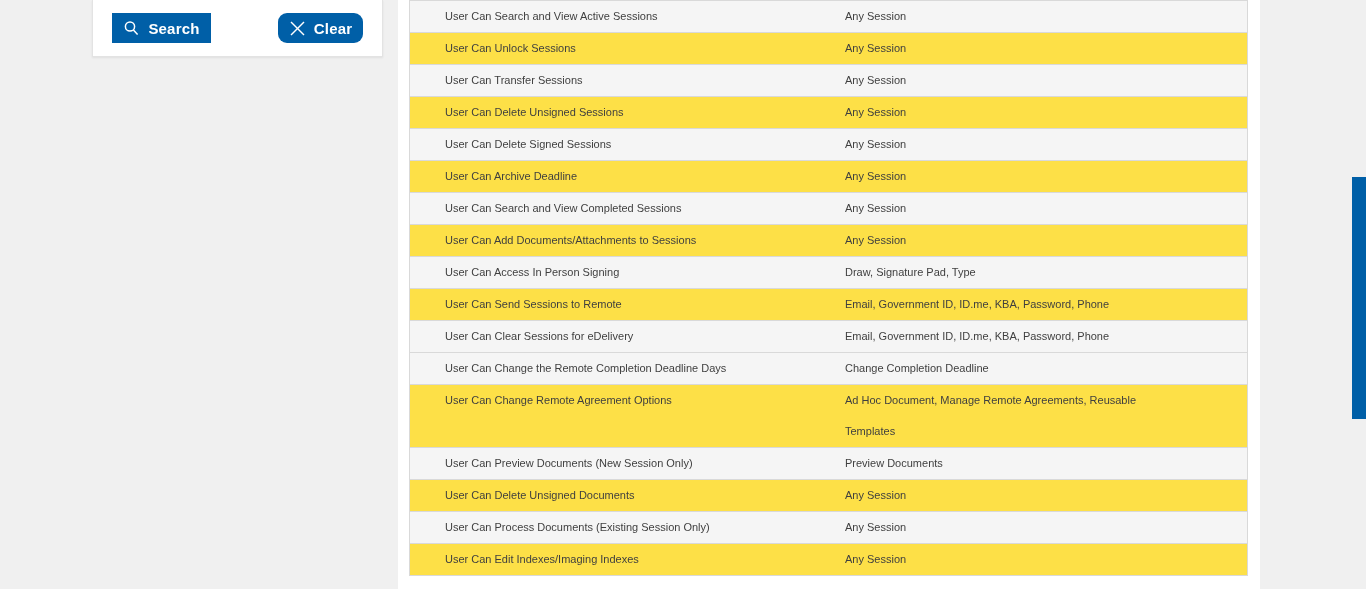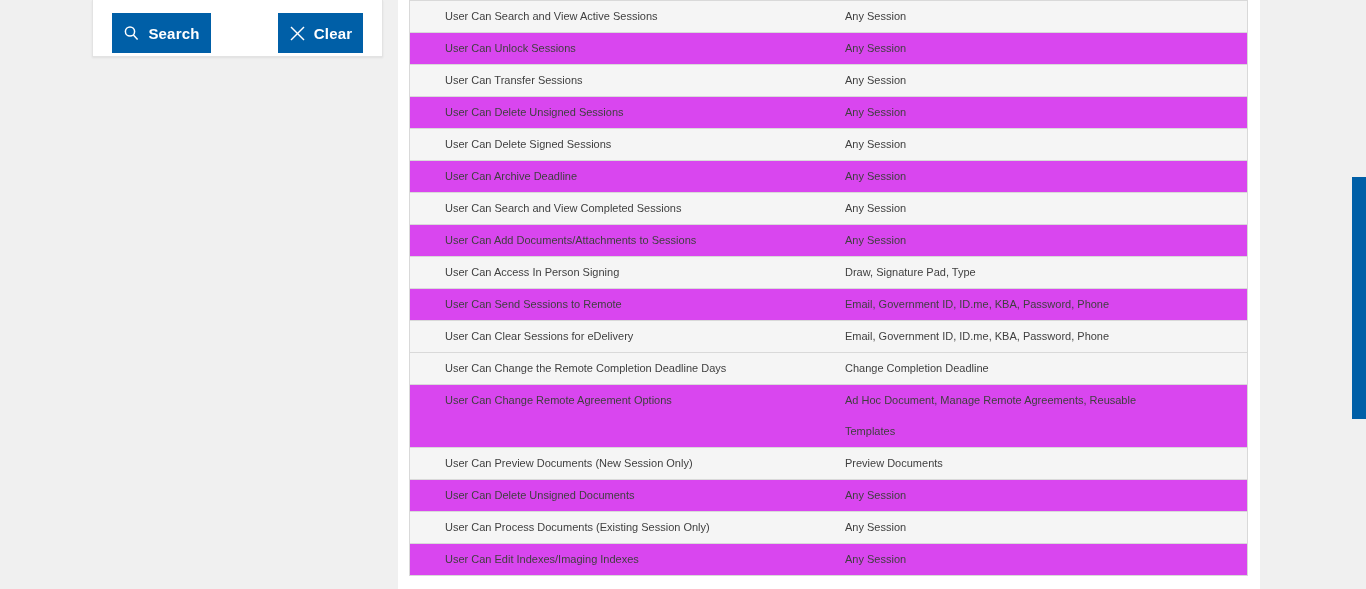--- a/index.html
+++ b/index.html
@@ -12,45 +12,45 @@
   .page { position: relative; width: 1366px; height: 589px; }
 
   
   .search-panel {
     position: absolute; left: 92px; top: 0; width: 291px; height: 57px;
     background: #ffffff;
     border: 1px solid #e3e3e3; border-top: none;
     box-shadow: 0 1px 2px rgba(0,0,0,0.07);
   }
   .btn {
-    position: absolute; top: 13px; height: 40px;
+    position: absolute; top: 13px; height: 30px;
     display: flex; align-items: center; justify-content: center; gap: 8px;
     background: #005fa7; color: #ffffff;
     border: none; cursor: pointer;
     font-family: "Liberation Sans", sans-serif;
     font-size: 15px; font-weight: 600; letter-spacing: 0.2px;
   }
   .btn svg { display: block; }
   .btn-search { left: 19px; width: 99px; }
-  .btn-clear  { left: 185px; width: 85px; }
+  .btn-clear  { left: 185px; width: 85px; border-radius: 9px; }
 
   
   .content-card {
     position: absolute; left: 398px; top: 0; width: 862px; height: 589px;
     background: #ffffff; overflow: hidden;
   }
   .perm-table {
     position: absolute; left: 11px; top: 0; width: 839px;
     border: 1px solid #d9d9d9; border-bottom: none;
   }
   .perm-row {
     display: flex;
     min-height: 31px;
     border-bottom: 1px solid #d9d9d9;
-    background: #d946ef;
+    background: #fde047;
   }
   .perm-row.alt { background: #f5f5f5; }
   .perm-cell {
     font-size: 11px; line-height: 31px; color: #3f3f3f;
     white-space: pre-line;
   }
   .perm-cell.name  { flex: 0 0 435px; padding-left: 35px; }
   .perm-cell.value { flex: 1 1 auto; padding-right: 12px; }
 
   

